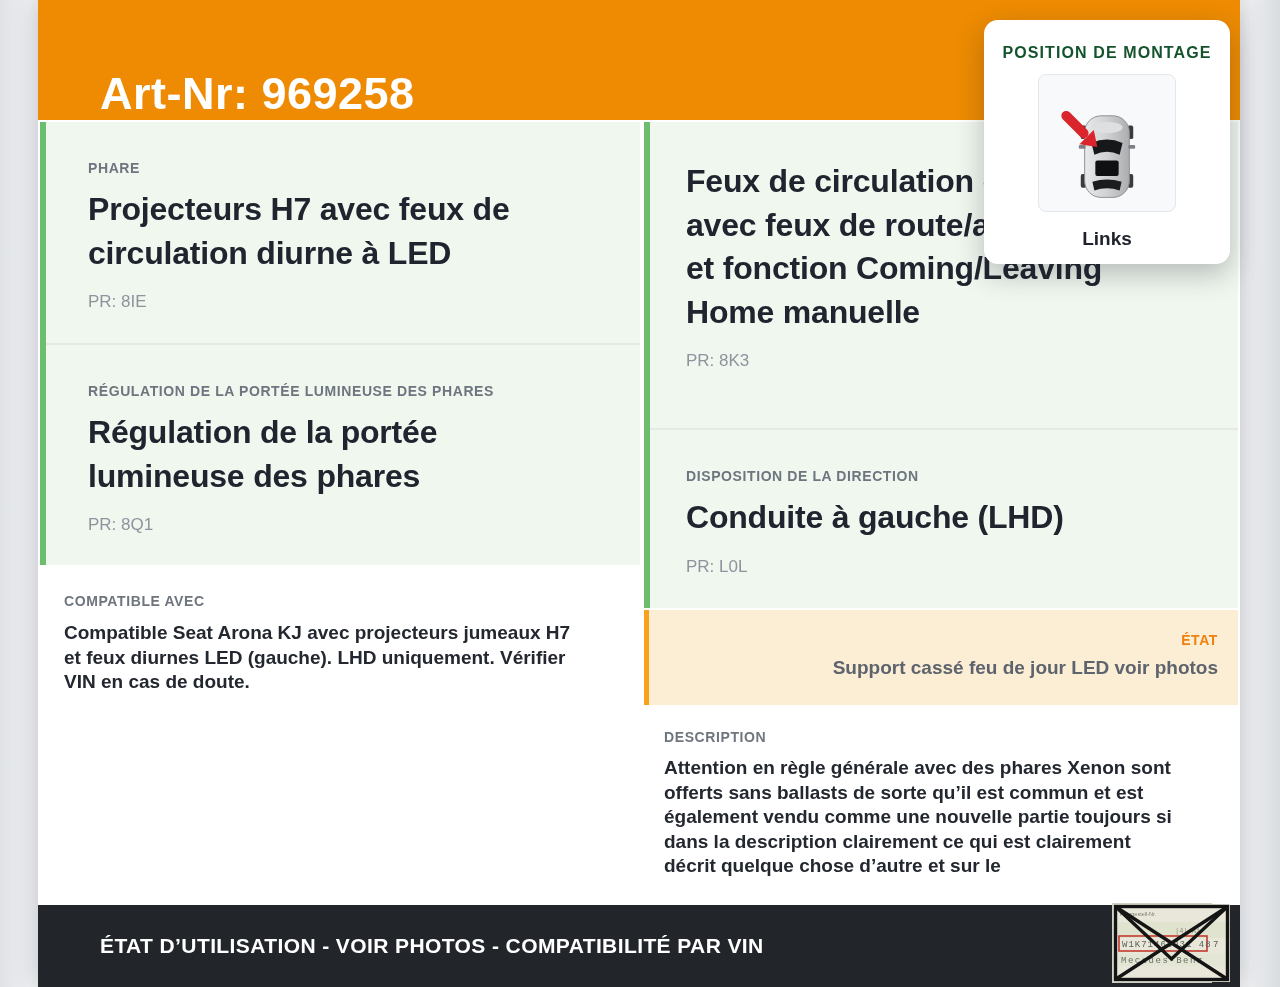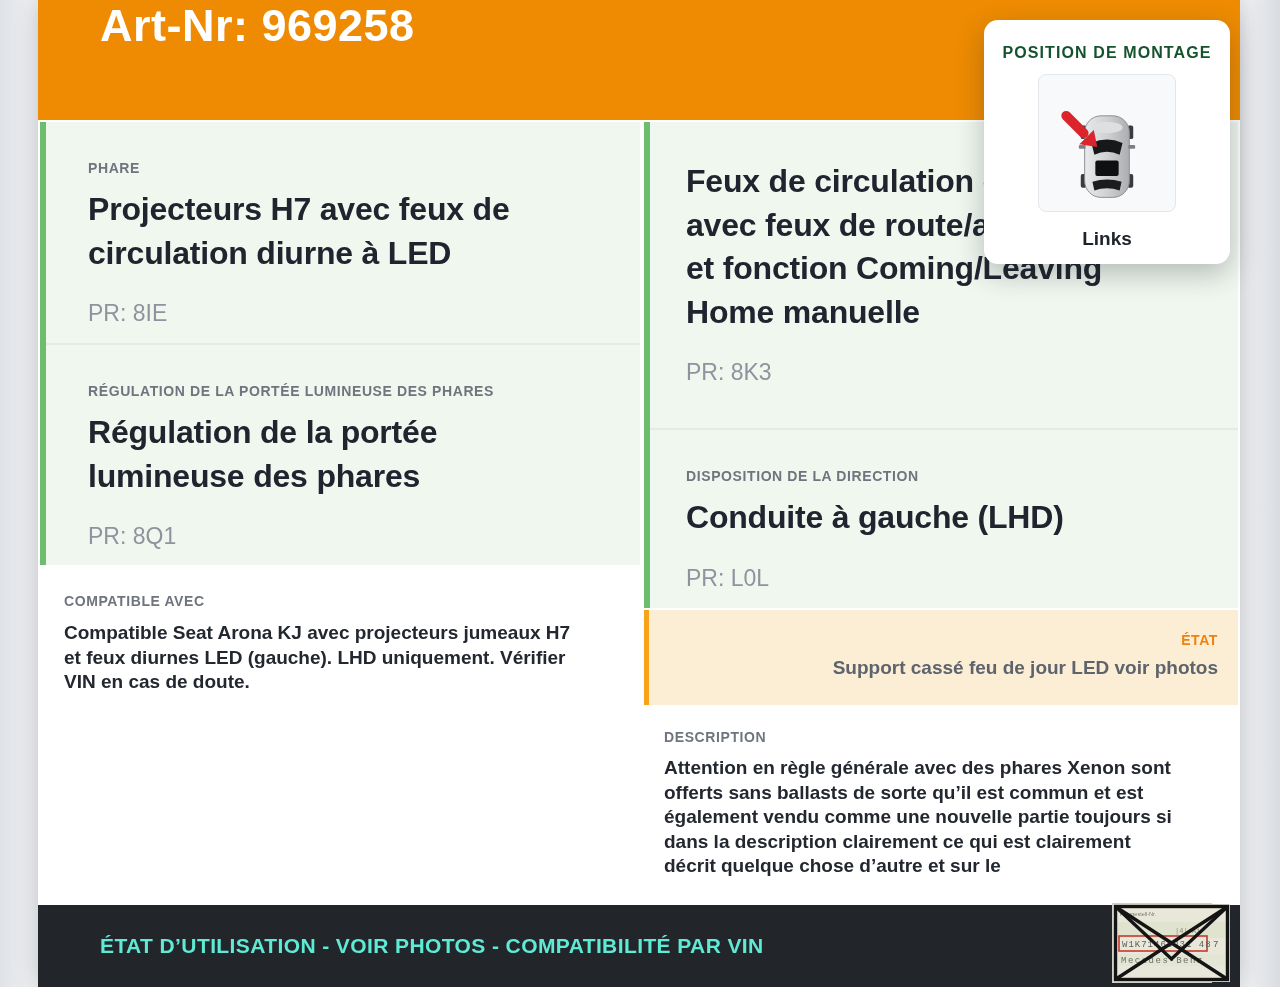--- a/index.html
+++ b/index.html
@@ -15,21 +15,21 @@
     font-family:"Liberation Sans","DejaVu Sans",sans-serif;
     background:linear-gradient(90deg,#DFE2E6 0px,#F0F1F3 30px,#F0F1F3 1250px,#D8DBDF 1280px);
     position:relative;
   }
   .page{
     position:absolute; left:38px; top:0; width:1202px; height:987px;
     background:#fff; box-shadow:0 0 26px rgba(40,45,55,.25);
   }
   .hdr{
     height:120px; background:var(--orange);
-    display:flex; align-items:flex-start; padding-left:62px;
+    display:flex; align-items:flex-end; padding-left:62px;
   }
   .hdr h1{ color:#fff; font-size:45px; font-weight:800; letter-spacing:.5px;}
   .main{
     position:absolute; top:120px; left:0; right:0; bottom:82px;
     display:flex; gap:4px; padding:2px;
   }
   .col-left{ width:600px; display:flex; flex-direction:column; gap:2px;}
   .col-right{ flex:1; display:flex; flex-direction:column; gap:2px;}
   .green-group{
     background:var(--green-bg); border-left:6px solid var(--green);
@@ -38,39 +38,39 @@
   .gsec .inner{ padding-bottom:40px;}
   .g-div{ border-bottom:2px solid var(--divider); margin:0;}
   .lbl{
     font-size:14px; font-weight:700; letter-spacing:.6px;
     color:var(--label-gray); text-transform:uppercase; margin-bottom:12px;
   }
   .hding{
     font-size:32px; line-height:43.5px; font-weight:700; color:var(--heading);
     letter-spacing:-.2px;
   }
-  .pr{ font-size:23px; color:var(--pr-gray); margin-top:25px;}
+  .pr{ font-size:17px; color:var(--pr-gray); margin-top:17px;}
   .white-card{ background:#fff; flex:1; padding:26px 30px 0 24px;}
   .body-bold{
     font-size:19px; line-height:24.5px; font-weight:700; color:var(--body-text);
   }
   .etat-card{
     background:var(--etat-bg); border-left:5px solid var(--etat-border);
     height:95px; padding:22px 20px 0 20px;text-align:right;
   }
   .etat-card .lbl{ color:var(--etat-label); margin-bottom:9px;}
   .etat-text{ font-size:19px; font-weight:700; color:var(--etat-text);}
   .desc-card{ background:#fff; flex:1; padding:22px 22px 0 20px;}
   .desc-card .lbl{ margin-bottom:11px;}
   .footer{
     position:absolute; left:0; right:0; bottom:0; height:82px;
     background:var(--bar-bg); display:flex; align-items:center; padding-left:62px;
   }
   .footer .ftitle{
-    color:#5eead4; font-size:21px; font-weight:800; letter-spacing:.4px;
+    color:#ffffff; font-size:21px; font-weight:800; letter-spacing:.4px;
     text-transform:uppercase;
   }
   .stamp{
     position:absolute; right:28px; bottom:4px; width:100px; height:80px;
     background:#E9E7D9; border:1px solid #cfd0c4;
   }
   .pos-card{
     position:absolute; top:20px; left:946px; width:246px; height:244px;
     background:#fff; border-radius:14px; box-shadow:0 10px 28px rgba(30,35,45,.28);
     z-index:10; text-align:center; padding-top:24px;

